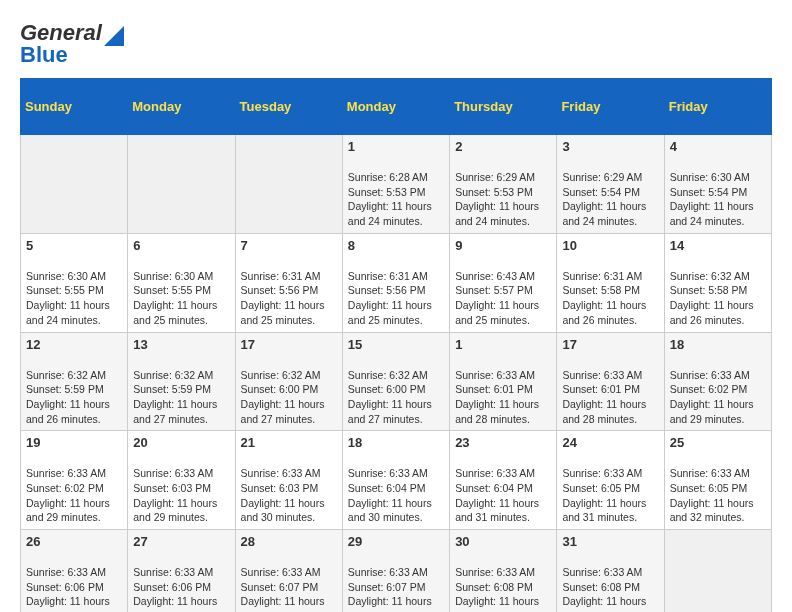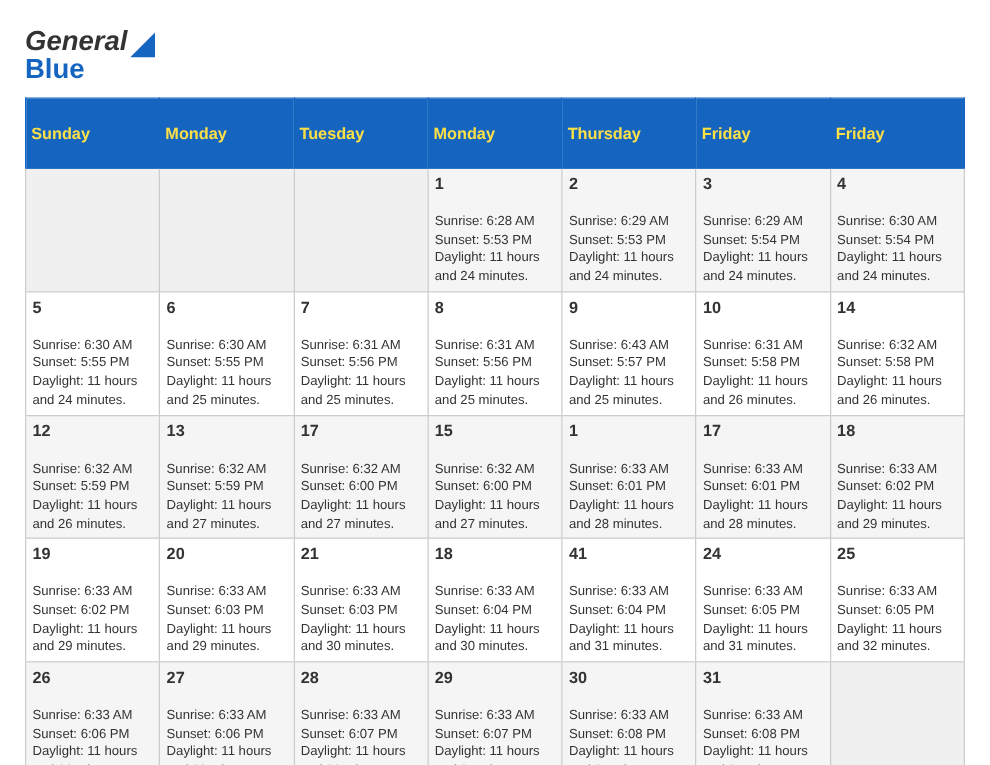--- a/index.html
+++ b/index.html
@@ -245,21 +245,21 @@
 Sunset: 6:03 PM
 Daylight: 11 hours and 30 minutes.</div>
         </td>
         <td>
           <div class="day-num">18</div>
           <div class="day-info">Sunrise: 6:33 AM
 Sunset: 6:04 PM
 Daylight: 11 hours and 30 minutes.</div>
         </td>
         <td>
-          <div class="day-num">41</div>
+          <div class="day-num">23</div>
           <div class="day-info">Sunrise: 6:33 AM
 Sunset: 6:04 PM
 Daylight: 11 hours and 31 minutes.</div>
         </td>
         <td>
           <div class="day-num">24</div>
           <div class="day-info">Sunrise: 6:33 AM
 Sunset: 6:05 PM
 Daylight: 11 hours and 31 minutes.</div>
         </td>

